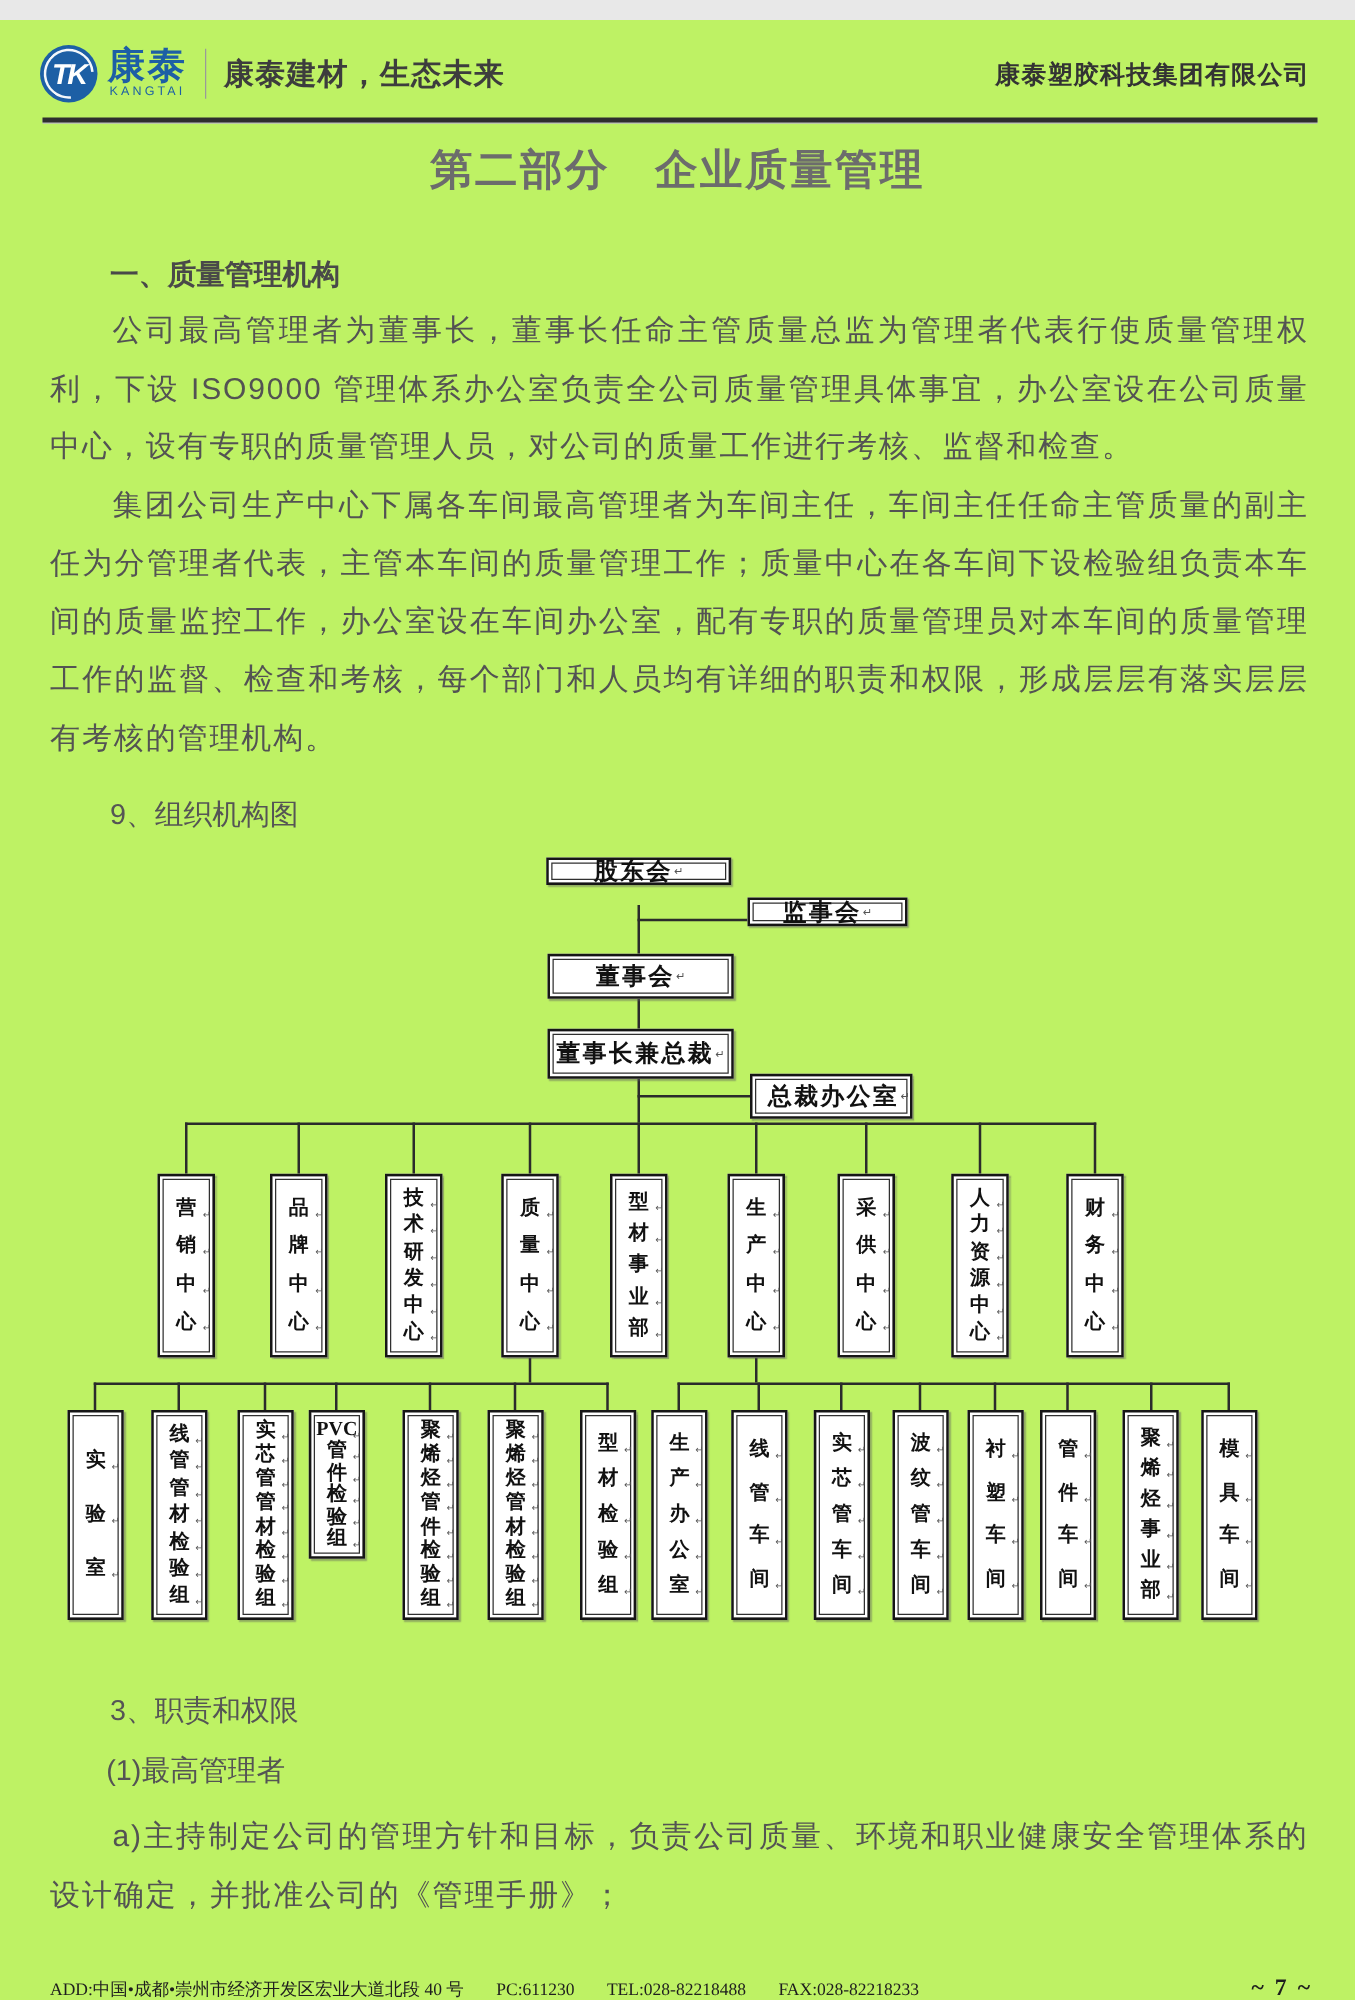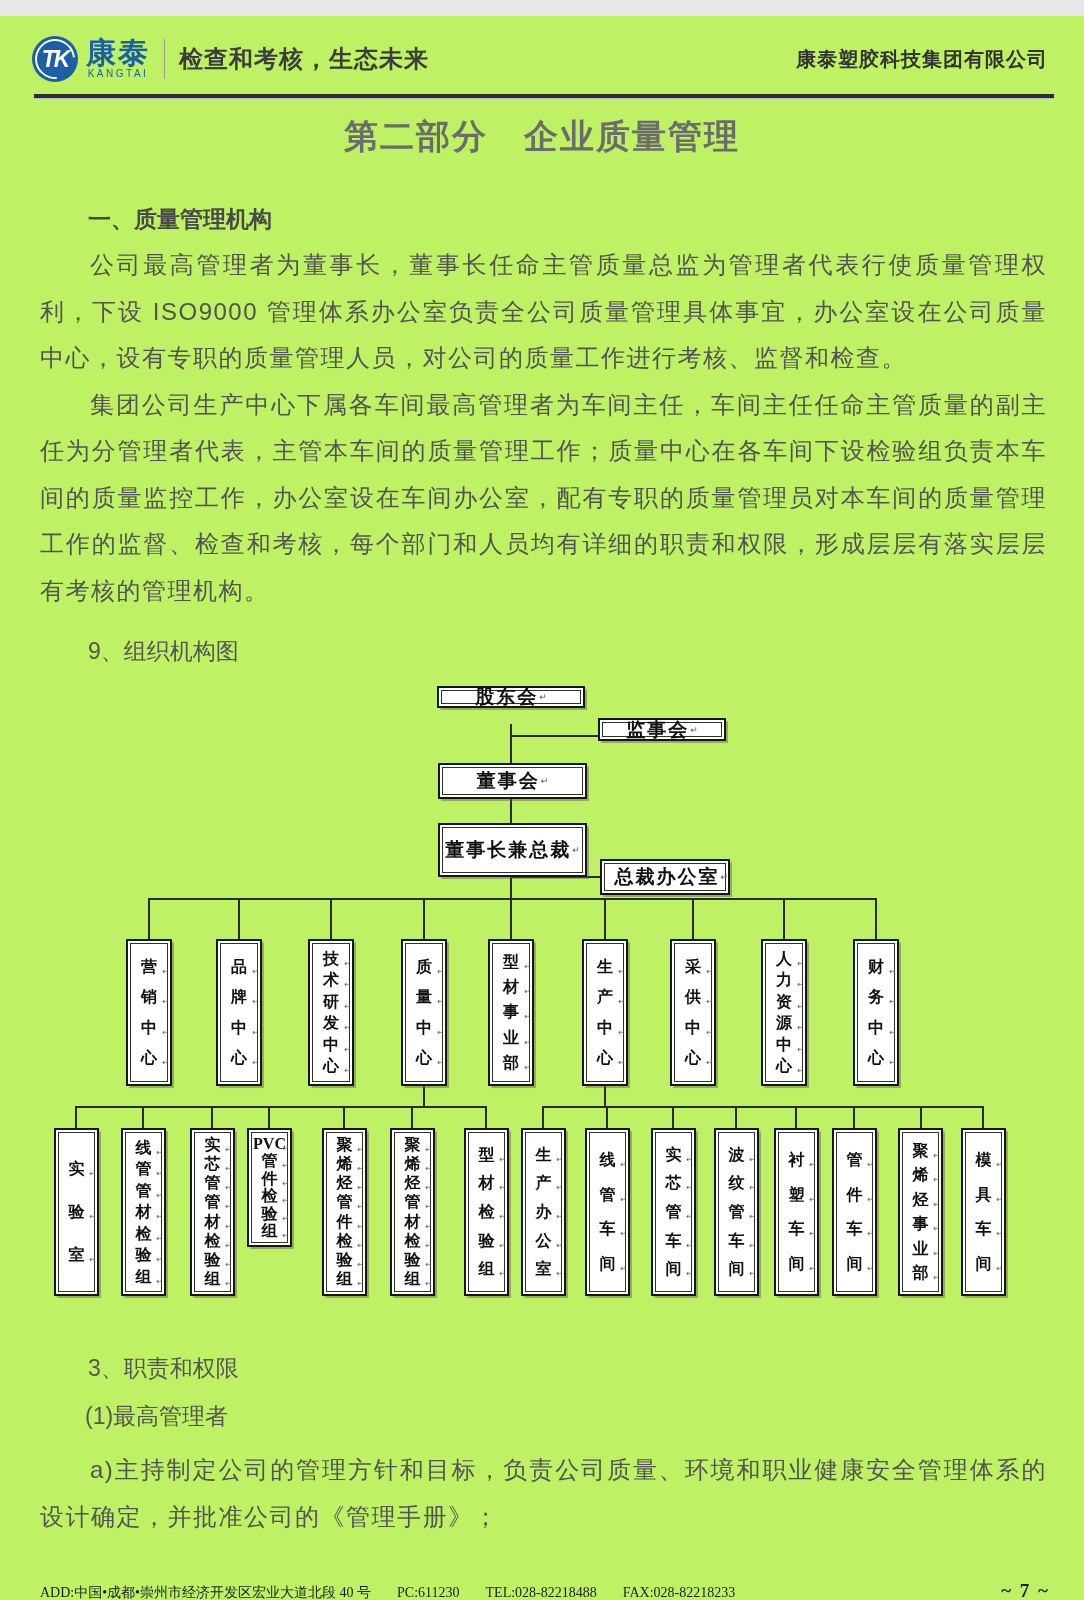--- a/index.html
+++ b/index.html
@@ -64,21 +64,21 @@
   <div class="hdr">
     <div class="logo-group">
       <div class="logo-disc">
         <span>TK</span>
       </div>
       <div class="brand-col">
         <div class="brand-cn">康泰</div>
         <div class="brand-en">KANGTAI</div>
       </div>
       <div class="v-div"></div>
-      <div class="slogan">检查和考核，生态未来</div>
+      <div class="slogan">康泰建材，生态未来</div>
     </div>
     <div class="company">康泰塑胶科技集团有限公司</div>
   </div>
   <div class="hrule"></div>
 
   <div class="doc-title">第二部分　企业质量管理</div>
 
   <div class="h-bold">一、质量管理机构</div>
   <div class="para">公司最高管理者为董事长，董事长任命主管质量总监为管理者代表行使质量管理权利，下设 ISO9000 管理体系办公室负责全公司质量管理具体事宜，办公室设在公司质量中心，设有专职的质量管理人员，对公司的质量工作进行考核、监督和检查。</div>
   <div class="para p2">集团公司生产中心下属各车间最高管理者为车间主任，车间主任任命主管质量的副主任为分管理者代表，主管本车间的质量管理工作；质量中心在各车间下设检验组负责本车间的质量监控工作，办公室设在车间办公室，配有专职的质量管理员对本车间的质量管理工作的监督、检查和考核，每个部门和人员均有详细的职责和权限，形成层层有落实层层有考核的管理机构。</div>
@@ -124,21 +124,21 @@
         <span class="crlf">↵</span>
       </div>
       <div class="obox oh" style="left: 558px; top: 47px; width: 128px; height: 23px;">
         <span>监事会</span>
         <span class="crlf">↵</span>
       </div>
       <div class="obox oh" style="left: 398px; top: 92px; width: 149px; height: 36px;">
         <span>董事会</span>
         <span class="crlf">↵</span>
       </div>
-      <div class="obox oh" style="left: 398px; top: 152px; width: 149px; height: 54px;">
+      <div class="obox oh" style="left: 398px; top: 152px; width: 149px; height: 40px;">
         <span>董事长兼总裁</span>
         <span class="crlf">↵</span>
       </div>
       <div class="obox oh" style="left: 560px; top: 188px; width: 130px; height: 36px; justify-content: flex-end;">
         <span>总裁办公室</span>
         <span class="crlf">↵</span>
       </div>
       <div class="obox ov" style="left: 86px; top: 268px; width: 46px; height: 147px;">
         <div class="vcell"><span>营</span><span class="crlf">↵</span></div>
         <div class="vcell"><span>销</span><span class="crlf">↵</span></div>

